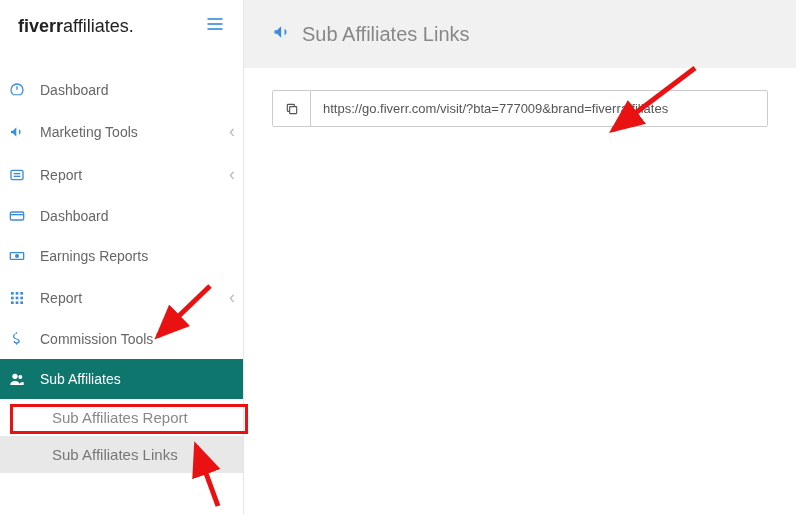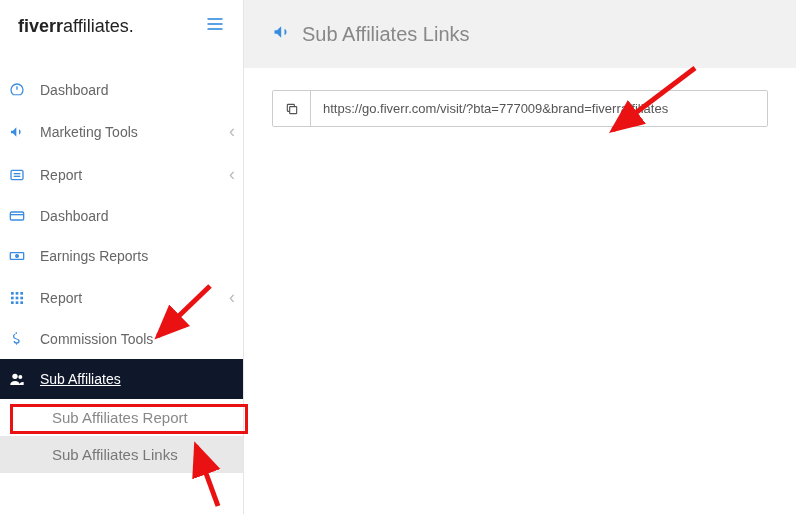--- a/index.html
+++ b/index.html
@@ -13,21 +13,21 @@
     .logo { font-weight: 700; font-size: 18px; color: #222; }
     .logo .light { font-weight: 400; color: #222; }
     .hamburger { color: #3a8dde; cursor: pointer; }
     .hamburger svg { width: 20px; height: 20px; }
     
     .nav { list-style: none; padding-top: 18px; }
     .nav-item { display: flex; align-items: center; padding: 11px 8px; color: #666; font-size: 14px; cursor: pointer; position: relative; }
     .nav-item .icon { width: 18px; height: 18px; margin-right: 14px; color: #3a8dde; display: inline-flex; align-items: center; justify-content: center; flex-shrink: 0; }
     .nav-item .icon svg { width: 16px; height: 16px; }
     .nav-item .chevron { margin-left: auto; color: #bbb; font-size: 18px; }
-    .nav-item.active { background: #0f172a; color: #fff; text-decoration: underline; }
+    .nav-item.active { background: #0f766e; color: #fff; }
     .nav-item.active .icon { color: #fff; }
     
     .sub-item { padding: 10px 20px 10px 52px; color: #888; font-size: 15px; cursor: pointer; }
     .sub-item.selected { background: #e8e8e8; color: #777; }
     
     .main { flex: 1; background: #fff; }
     .page-header { background: #f1f1f1; padding: 22px 28px; display: flex; align-items: center; }
     .page-header .title-icon { color: #3a8dde; margin-right: 10px; }
     .page-header .title-icon svg { width: 20px; height: 20px; }
     .page-title { font-size: 20px; font-weight: 400; color: #888; }

